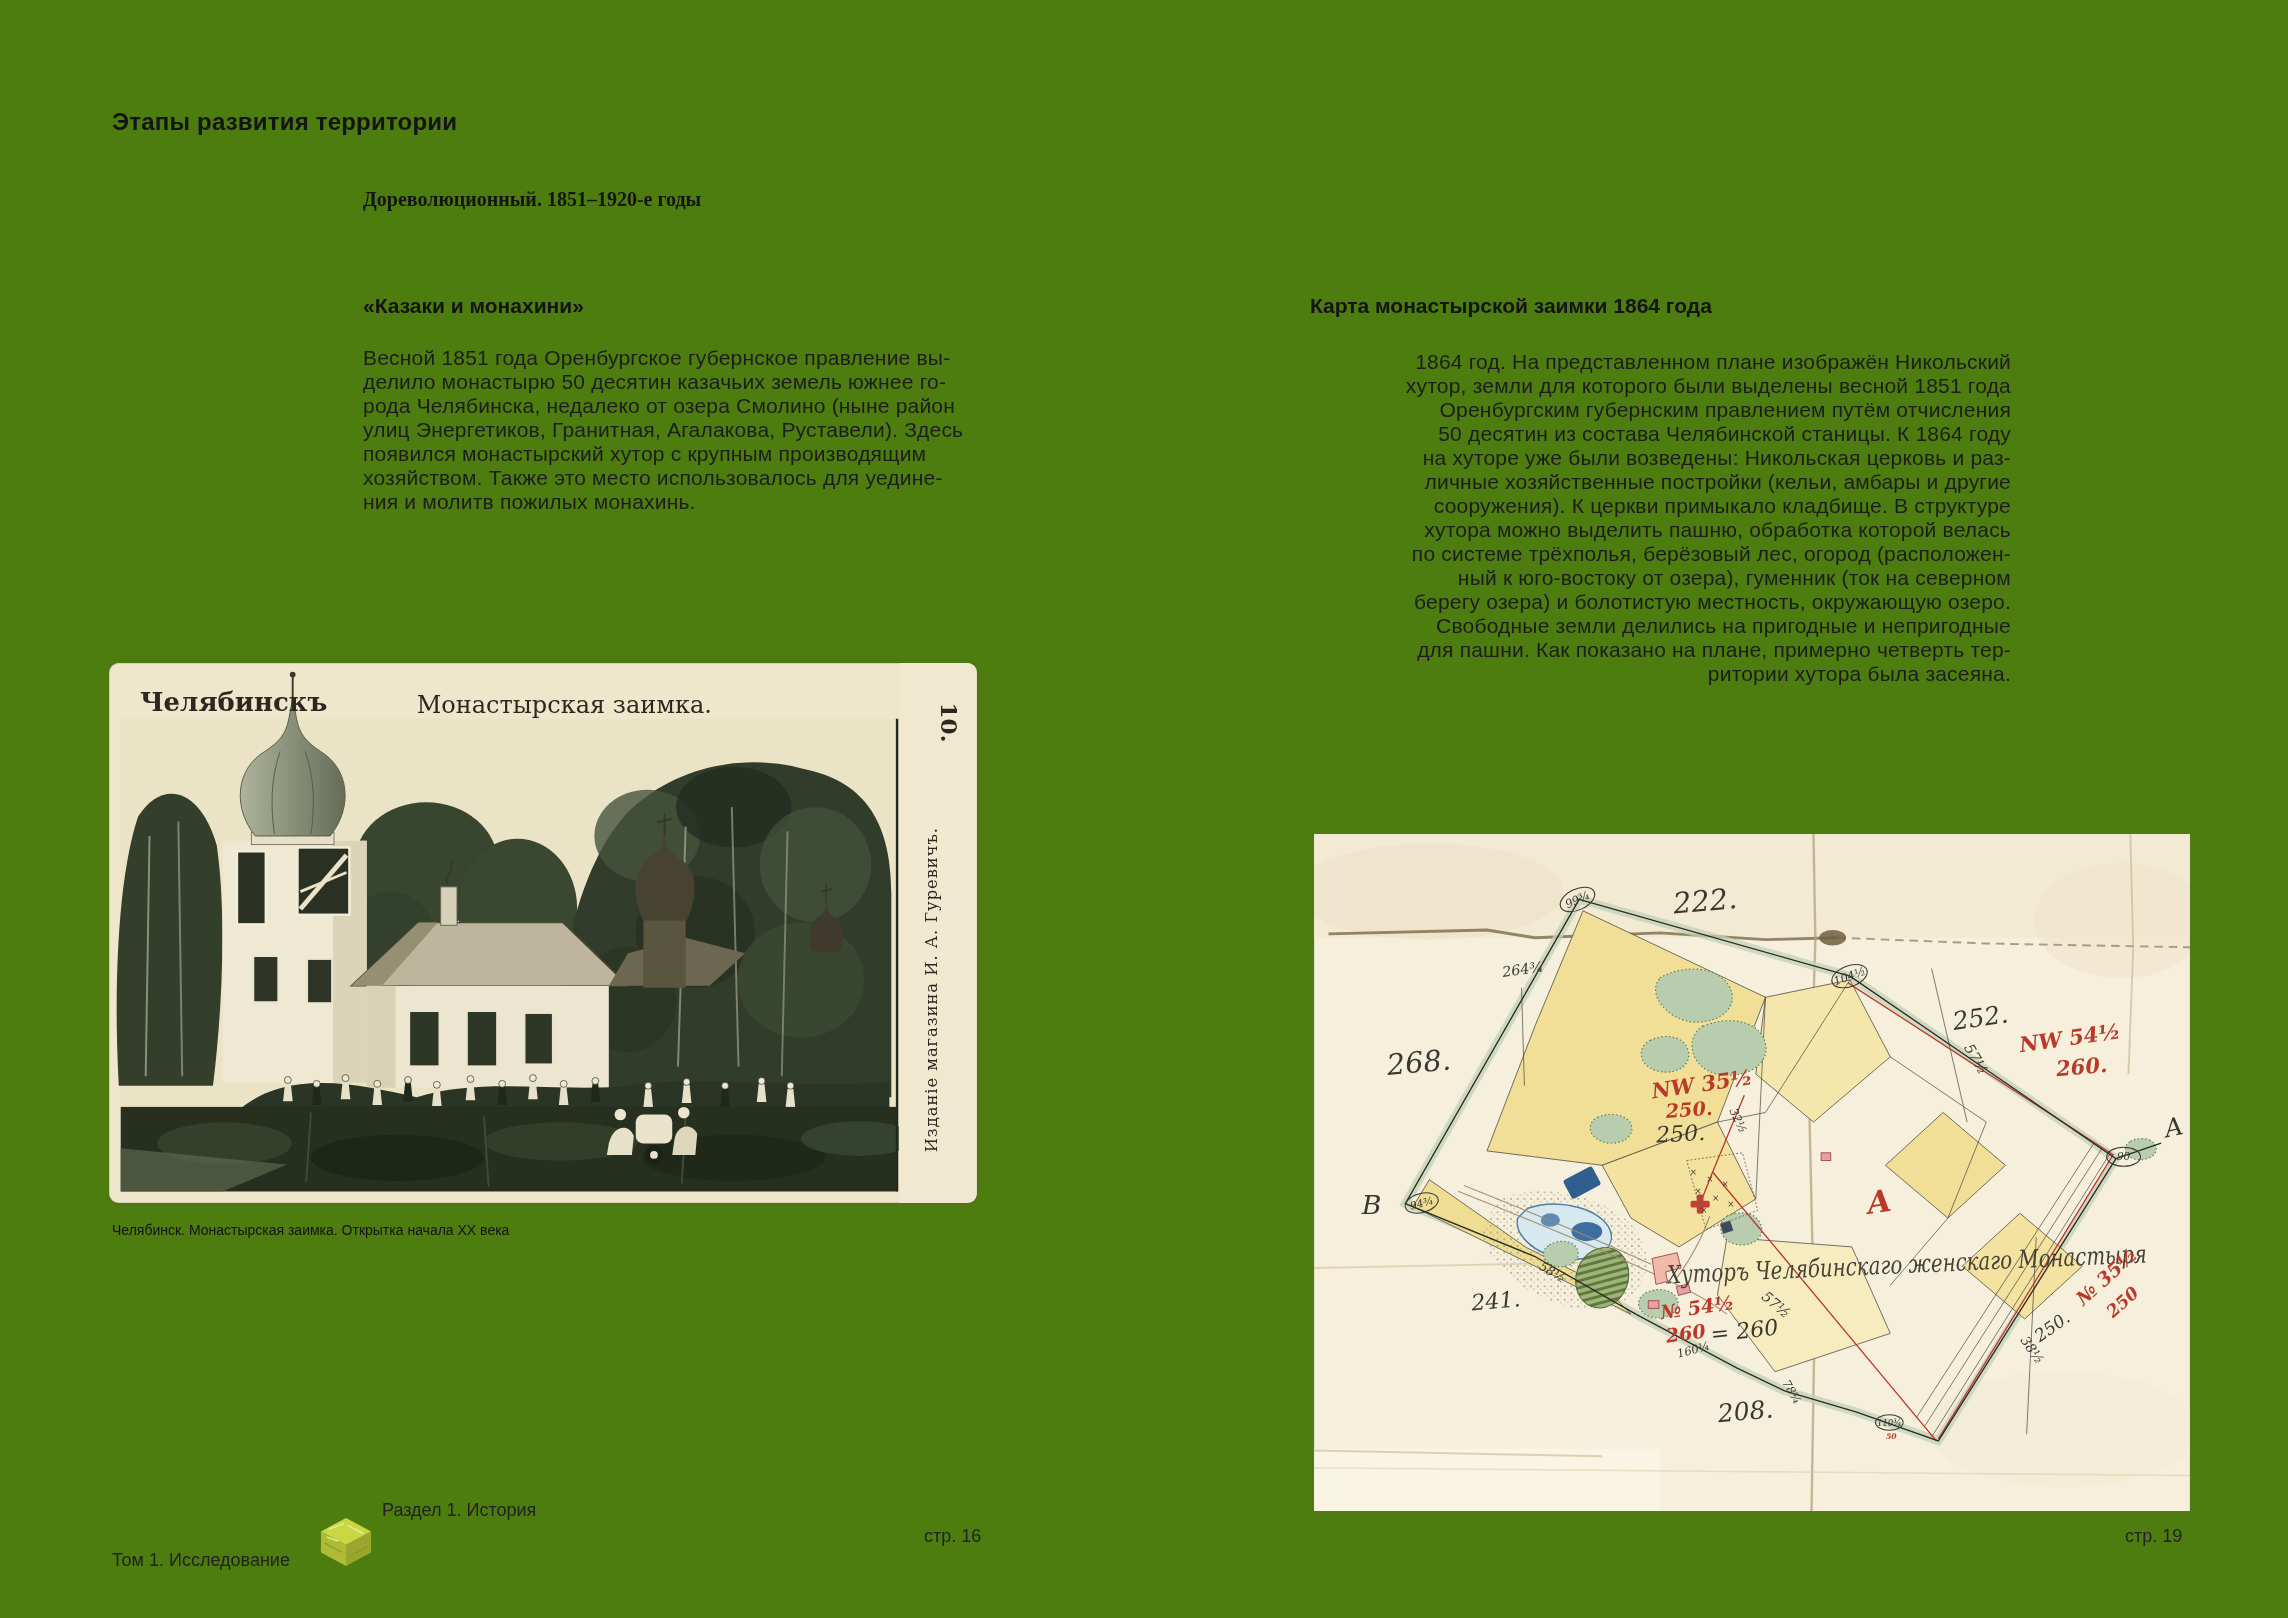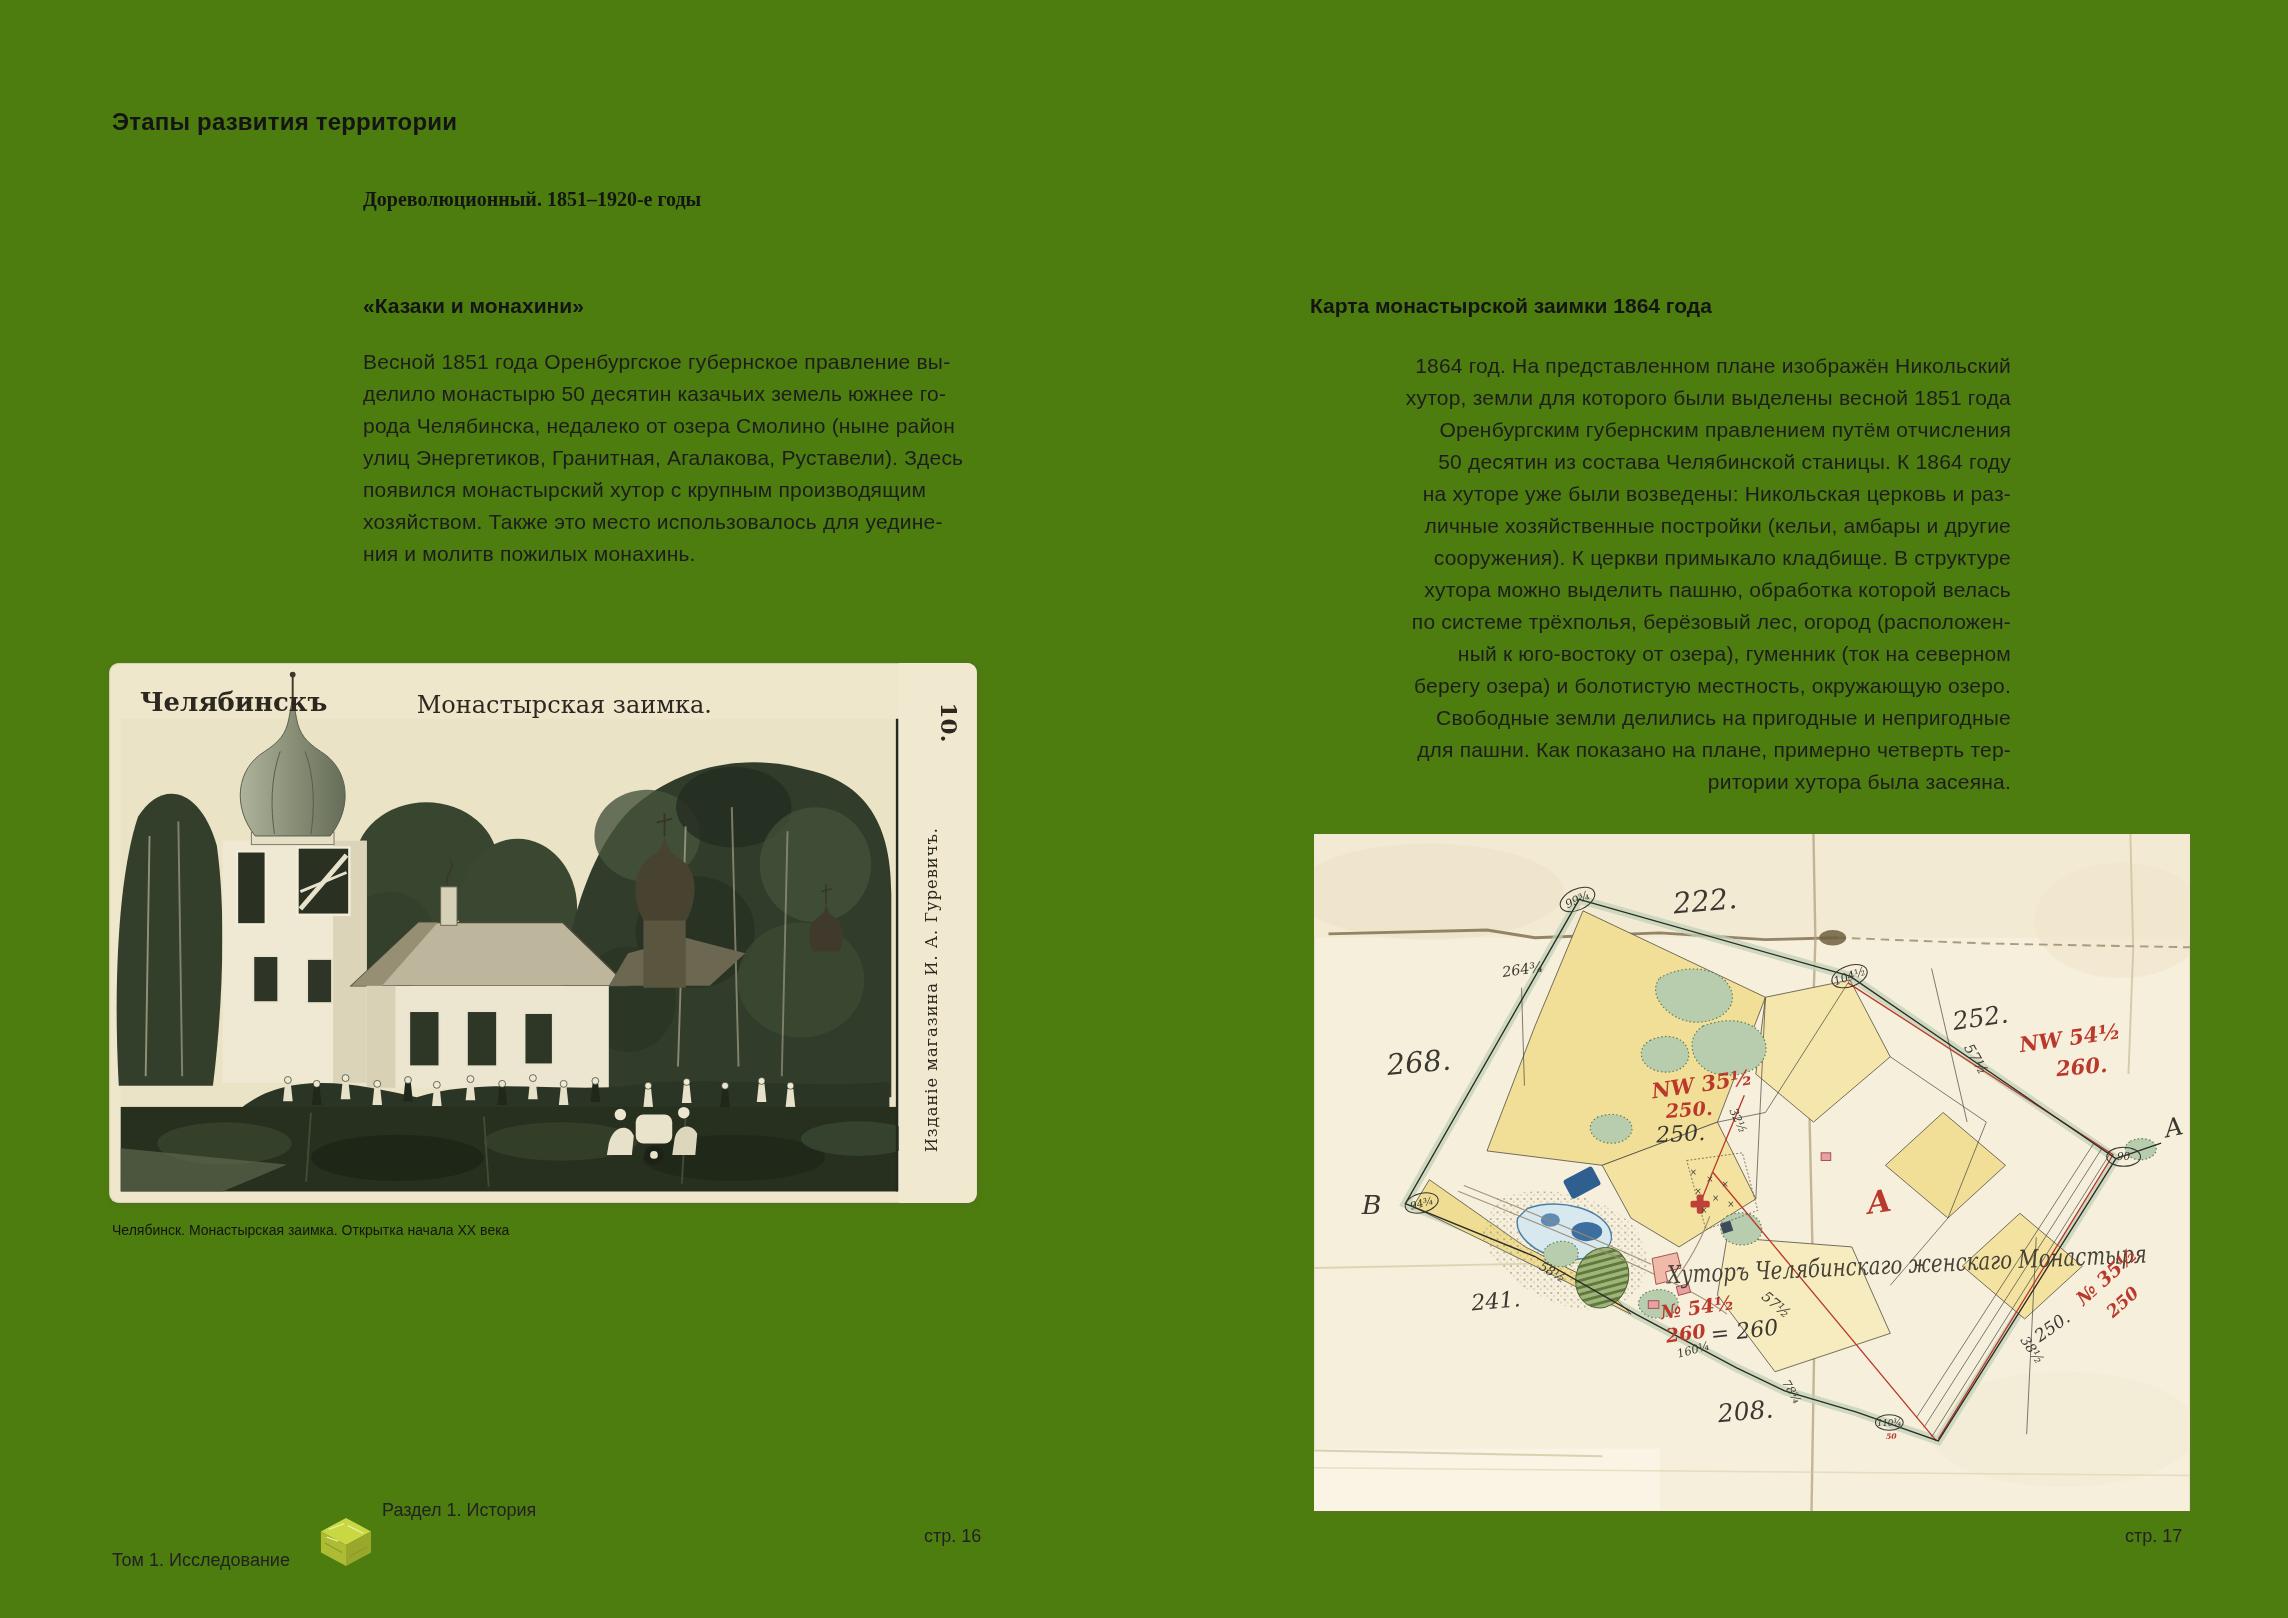--- a/index.html
+++ b/index.html
@@ -2,21 +2,21 @@
 <html><head>
 <meta charset="utf-8">
 <style>
   html,body{margin:0;padding:0;background:#ffffff;}
   .page{position:relative;width:2288px;height:1619px;background:#4d7c0f;overflow:hidden;
         font-family:"Liberation Sans",sans-serif;color:#1c1c1c;}
   .abs{position:absolute;}
   .title{font-size:24px;font-weight:700;letter-spacing:0.2px;color:#141414;}
   .subtitle{font-size:20px;font-weight:700;color:#141414;font-family:Liberation Serif, serif;}
   .col-heading{font-size:21px;font-weight:700;color:#141414;}
-  .col-body{font-size:21px;line-height:32px;white-space:pre-line;letter-spacing:0.2px;color:#1d1d1d;width:701px;}
+  .col-body{font-size:21px;line-height:24px;white-space:pre-line;letter-spacing:0.2px;color:#1d1d1d;width:701px;}
   .caption{font-size:14px;font-weight:400;color:#141414;}
   .footer-text{font-size:18px;color:#222222;}
   .postcard-wrap{filter:drop-shadow(1px 1.9px 2.9px rgba(95,88,60,.35));}
   .map-wrap{filter:drop-shadow(1px 1.9px 2.9px rgba(120,110,80,.30));}
   .map-ink{fill:#3b3831;font-family:"DejaVu Serif",serif;font-style:italic;text-anchor:middle;}
   .map-red{fill:#bb392b;font-family:"DejaVu Serif",serif;font-style:italic;font-weight:bold;text-anchor:middle;}
   .map-circle{fill:none;stroke:#3b3831;stroke-width:1.1;}
   .map-script{fill:#474237;font-family:"DejaVu Serif",serif;font-style:italic;}
   .pc-serif{font-family:"DejaVu Serif",serif;fill:#2c2820;}
 </style>
@@ -362,16 +362,16 @@
     <svg width="54" height="56" viewBox="0 0 56 58">
       <polygon points="28,4 54,18 28,32 2,18" fill="#c9d743"></polygon>
       <polygon points="2,18 28,32 28,54 2,40" fill="#aebb34"></polygon>
       <polygon points="54,18 28,32 28,54 54,40" fill="#99a82c"></polygon>
       <path d="M10,16 L26,10 M30,12 L46,20 M8,24 L20,28" stroke="#e6efa0" stroke-width="1.4" fill="none"></path>
       <path d="M6,30 L24,40 M32,44 L50,34" stroke="#8d9b24" stroke-width="1.2" fill="none"></path>
     </svg>
   </div>
   <div class="abs footer-text" style="left:382px;top:1500px;">Раздел 1. История</div>
   <div class="abs footer-text" style="left:924px;top:1526px;">стр. 16</div>
-  <div class="abs footer-text" style="left:2125px;top:1526px;">стр. 17</div>
+  <div class="abs footer-text" style="left:2125px;top:1526px;">стр. 19</div>
 
 </div>
 
 
 </body></html>

